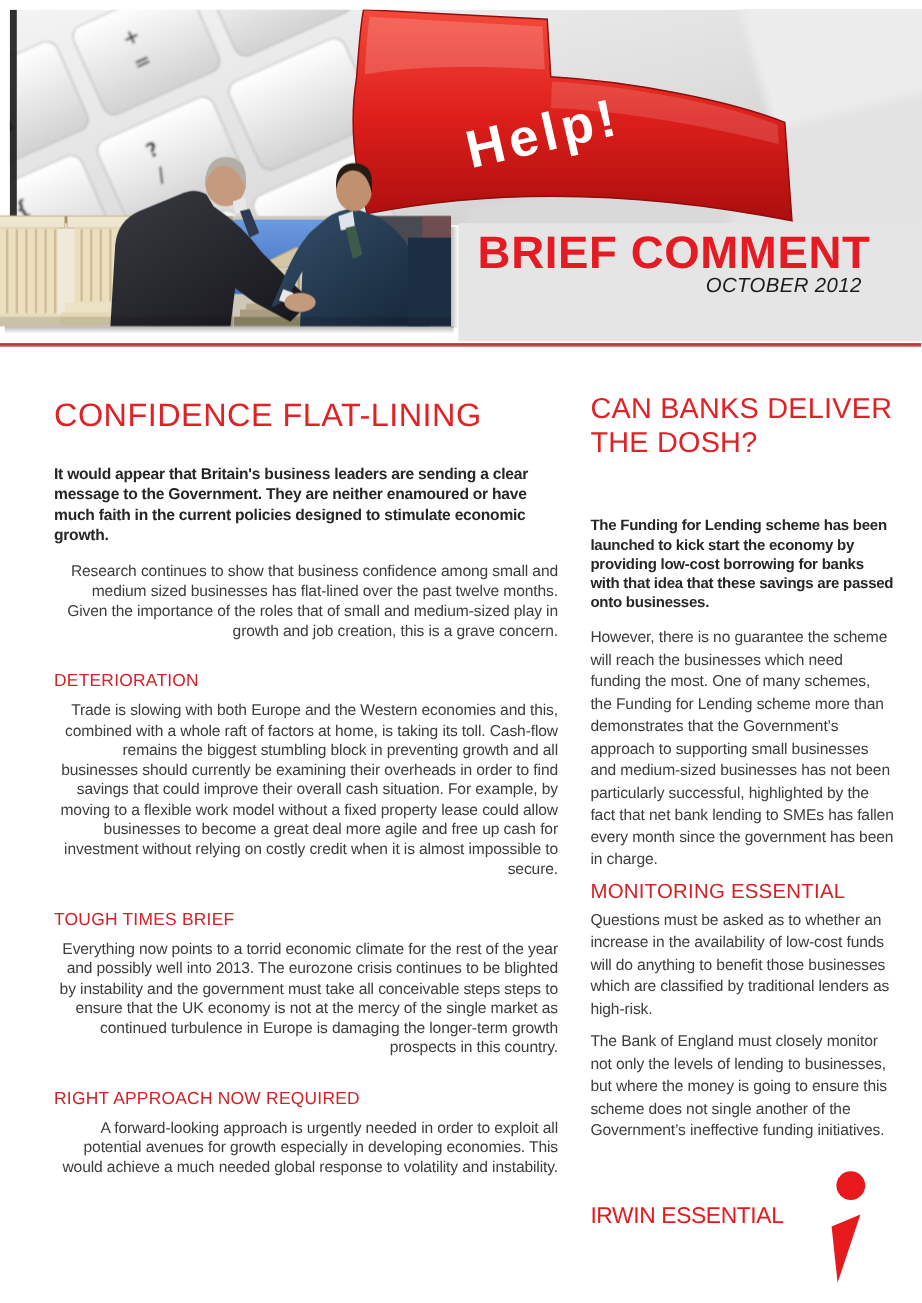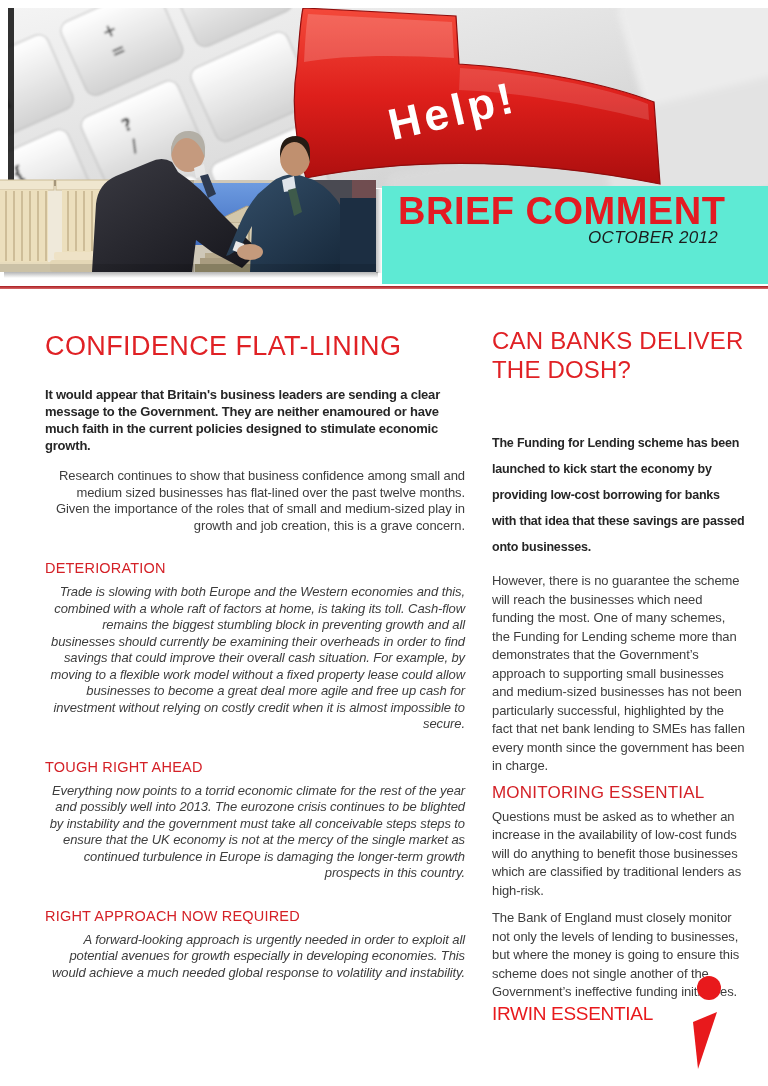--- a/index.html
+++ b/index.html
@@ -12,43 +12,43 @@
   .kb-photo svg{display:block;}
 
   
   .biz-photo{position:absolute;left:0;top:128px;width:376px;height:144px;}
   .photo-shadow-b{position:absolute;left:4px;top:272px;width:374px;height:6px;
     background:linear-gradient(rgba(60,60,60,.38),rgba(120,120,120,0));}
   .photo-shadow-r{position:absolute;left:376px;top:189px;width:6px;height:84px;
     background:linear-gradient(to right,rgba(70,70,70,.35),rgba(120,120,120,0));}
 
   
-  .masthead{position:absolute;left:382px;top:186px;width:386px;height:98px;background:#5eead4;}
+  .masthead{position:absolute;left:382px;top:186px;width:386px;height:98px;background:#e5e5e5;}
   .brief-title{position:absolute;left:16px;top:4px;font-size:38px;font-weight:bold;
     color:#e41b22;letter-spacing:.5px;white-space:nowrap;}
   .issue-date{position:absolute;right:50px;top:42px;font-size:17px;color:#1c1c1c;letter-spacing:.3px;font-style:italic;}
 
   .red-rule{position:absolute;left:0;top:286px;width:768px;height:3px;
     background:linear-gradient(#a81b20,#d96a6a);}
 
   
   .left-col{position:absolute;left:45px;top:331px;width:420px;}
   .left-col h1{margin:0;font-size:27px;font-weight:400;color:#e02125;letter-spacing:.4px;line-height:30px;}
   .left-col .intro{margin:25px 0 0 0;font-size:13px;font-weight:bold;color:#262626;
     line-height:17px;letter-spacing:-.2px;}
   .left-col .body{margin:14px 0 0 0;font-size:13px;color:#3d3d3d;line-height:16.5px;letter-spacing:-.1px;text-align:right;}
   .left-col h2{margin:26px 0 0 0;font-size:14.5px;font-weight:400;color:#d42127;
     letter-spacing:.2px;line-height:17px;}
-  .left-col h2 + .body{margin-top:7px;font-style:italic;}
+  .left-col h2 + .body{margin-top:7px;}
 
   .right-col{position:absolute;left:492px;top:326px;width:254px;}
   .right-col h1{margin:0;width:290px;font-size:24px;font-weight:400;color:#e02125;
     letter-spacing:.2px;line-height:29px;}
   .right-col .intro{margin:46px 0 0 0;font-size:12.5px;font-weight:bold;color:#262626;
-    line-height:26px;letter-spacing:-.2px;}
+    line-height:16px;letter-spacing:-.2px;}
   .right-col .body{margin:12px 0 0 0;font-size:13px;color:#3d3d3d;line-height:18.5px;letter-spacing:-.1px;}
   .right-col h2{margin:8px 0 0 0;font-size:17px;font-weight:400;color:#d42127;
     letter-spacing:.2px;line-height:17px;}
   .right-col h2 + .body{margin-top:7px;}
   .right-col .body + .body{margin-top:9px;}
 
   
   .footer{position:absolute;left:492px;top:1001px;width:276px;height:85px;}
   .footer .company{font-size:19px;color:#e8191c;letter-spacing:-.3px;line-height:26px;}
   .footer .phone{font-size:19px;color:#e8191c;letter-spacing:-.3px;line-height:26px;}
@@ -245,21 +245,21 @@
   <div class="red-rule"></div>
 
   <div class="left-col">
     <h1>CONFIDENCE FLAT-LINING</h1>
     <p class="intro">It would appear that Britain's business leaders are sending a clear message to the Government.  They are neither enamoured or have much faith in the current policies designed to stimulate economic growth.</p>
     <p class="body">Research continues to show that business confidence among small and medium sized businesses has flat-lined over the past twelve months. Given the importance of the roles that of small and medium-sized play in growth and job creation, this is a grave concern.</p>
 
     <h2>DETERIORATION</h2>
     <p class="body">Trade is slowing with both Europe and the Western economies and this, combined with a whole raft of factors at home, is taking its toll. Cash-flow remains the biggest stumbling block in preventing growth and all businesses should currently be examining their overheads in order to find savings that could improve their overall cash situation. For example, by moving to a flexible work model without a fixed property lease could allow businesses to become a great deal more agile and free up cash for investment without relying on costly credit when it is almost impossible to secure.</p>
 
-    <h2>TOUGH RIGHT AHEAD</h2>
+    <h2>TOUGH TIMES BRIEF</h2>
     <p class="body">Everything now points to a torrid economic climate for the rest of the year and possibly well into 2013.   The eurozone crisis continues to be blighted by instability and the government must take all conceivable steps steps to ensure that the UK economy is not at the mercy of the single market as continued turbulence in Europe is damaging the longer-term growth prospects in this country.</p>
 
     <h2>RIGHT APPROACH NOW REQUIRED</h2>
     <p class="body">A forward-looking approach is urgently needed in order to exploit all potential avenues for growth especially in developing economies. This would achieve a much needed global response to volatility and instability.</p>
   </div>
 
   <div class="right-col">
     <h1>CAN BANKS DELIVER THE DOSH?</h1>
     <p class="intro">The Funding for Lending scheme has been launched to kick start the economy by providing low-cost borrowing for banks with that idea that these savings are passed onto businesses.</p>
     <p class="body">However, there is no guarantee the scheme will reach the businesses which need funding the most. One of many schemes, the Funding for Lending scheme more than demonstrates that the Government’s approach to supporting small businesses and medium-sized businesses has not been particularly successful, highlighted by the fact that net bank lending to SMEs has fallen every month since the government has been in charge.</p>

